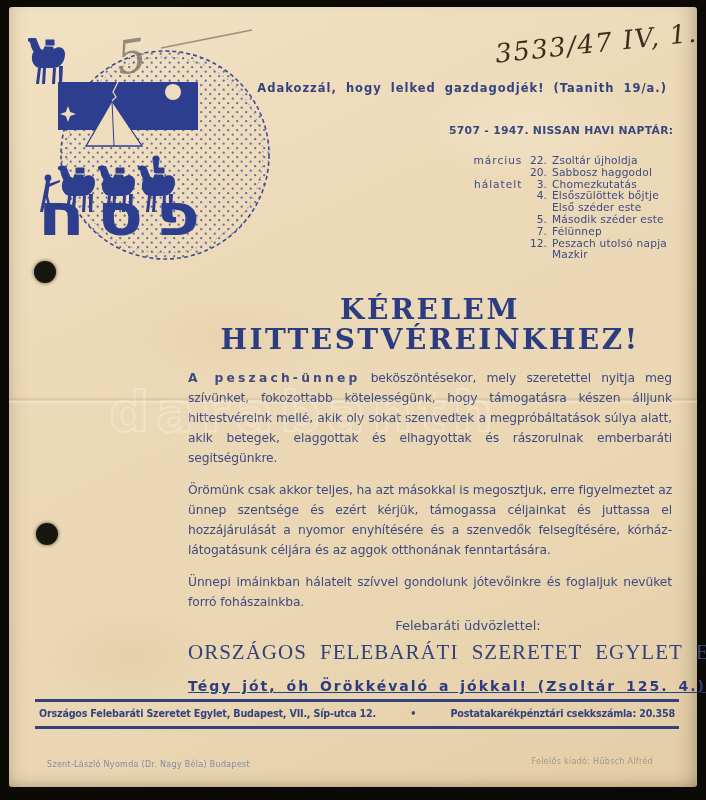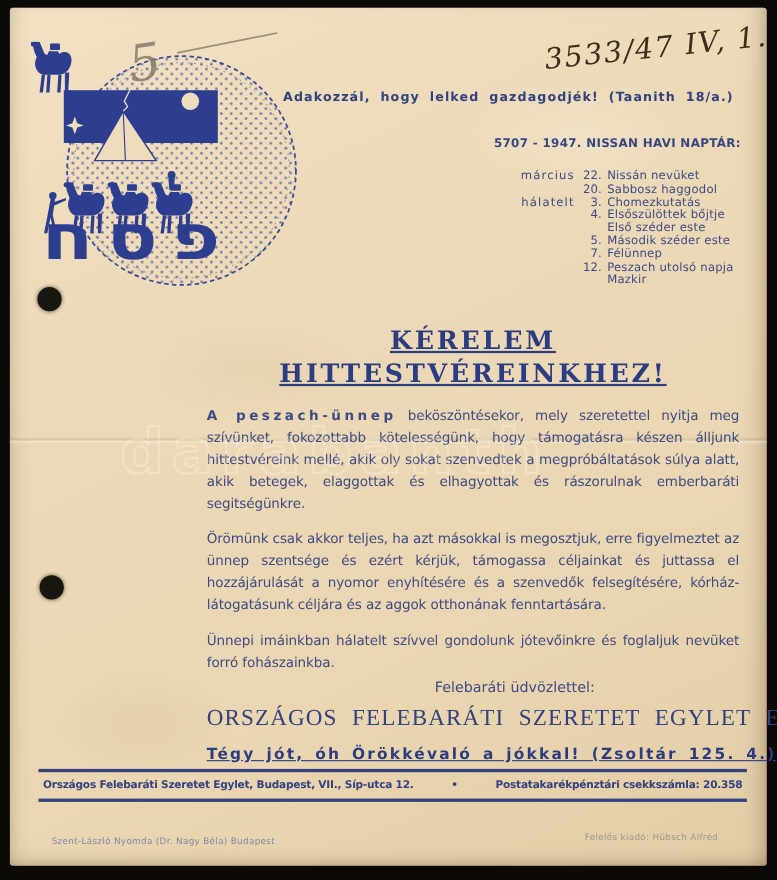--- a/index.html
+++ b/index.html
@@ -37,21 +37,21 @@
   .cal-title{font-weight:bold;font-size:10.8px;letter-spacing:.3px;white-space:nowrap;text-align:right;}
   .cal-table{margin-top:18px;margin-left:18px;border-collapse:collapse;}
   .cal-table td{font-size:10.6px;line-height:11.8px;padding:0;white-space:nowrap;color:#3d4a82;}
   .cal-month{width:66px;text-align:right;padding-right:5px !important;letter-spacing:1px;}
   .cal-day{width:24px;text-align:right;padding-right:5px !important;}
   .cal-event{text-align:left;letter-spacing:.2px;}
 
   .column{position:absolute;left:179px;top:288px;width:484px;}
   .headline{
     font-family:"DejaVu Serif", serif;font-weight:bold;text-align:center;
-    font-size:23px;letter-spacing:2.5px;color:#2c3c80;margin:0 0 13px 0;line-height:30px;text-decoration:underline;
+    font-size:28px;letter-spacing:2.5px;color:#2c3c80;margin:0 0 13px 0;line-height:30px;
   }
   .para{
     font-size:12.3px;line-height:20px;text-align:justify;color:#3e4b82;
     letter-spacing:-.1px;margin:12px 0 6px 0;
   }
   .lead{letter-spacing:3.2px;font-weight:bold;}
   .closing{font-size:13px;color:#3e4b82;text-align:center;text-indent:76px;margin:4px 0 0 0;}
   .signature{
     font-family:"Liberation Serif", serif;font-size:21px;color:#33427e;
     letter-spacing:1px;word-spacing:7px;text-align:center;margin:7px 0 0 0;white-space:nowrap;
@@ -136,30 +136,30 @@
     </g>
   </svg>
   <div class="hebrew">פסח</div>
 
   <svg class="handwriting" width="688" height="120" viewBox="0 0 688 120">
     <path d="M243,23 L152,41" stroke="#847c6c" stroke-width="1.6" fill="none" opacity=".8"></path>
     <text x="108" y="66" font-family="DejaVu Serif, serif" font-style="italic" font-size="46" fill="#847c6c" opacity=".85" transform="rotate(-8 120 50)">5</text>
     <text x="486" y="48" font-family="DejaVu Serif, serif" font-style="italic" font-size="26" fill="#3a2e1c" letter-spacing="1.5" transform="rotate(-6 560 40)">3533/47 IV, 1.</text>
   </svg>
 
-  <div class="motto">Adakozzál, hogy lelked gazdagodjék! (Taanith 18/a.)</div>
+  <div class="motto">Adakozzál, hogy lelked gazdagodjék! (Taanith 19/a.)</div>
 
   <div class="calendar">
     <div class="cal-title">5707 - 1947. NISSAN HAVI NAPTÁR:</div>
     <table class="cal-table">
       <tbody>
           <tr>
         <td class="cal-month">március</td>
         <td class="cal-day">22.</td>
-        <td class="cal-event">Nissán nevüket</td>
+        <td class="cal-event">Zsoltár újholdja</td>
           </tr>
       <tr>
         <td class="cal-month"></td>
         <td class="cal-day">20.</td>
         <td class="cal-event">Sabbosz haggodol</td>
           </tr>
       <tr>
         <td class="cal-month">hálatelt</td>
         <td class="cal-day">3.</td>
         <td class="cal-event">Chomezkutatás</td>

